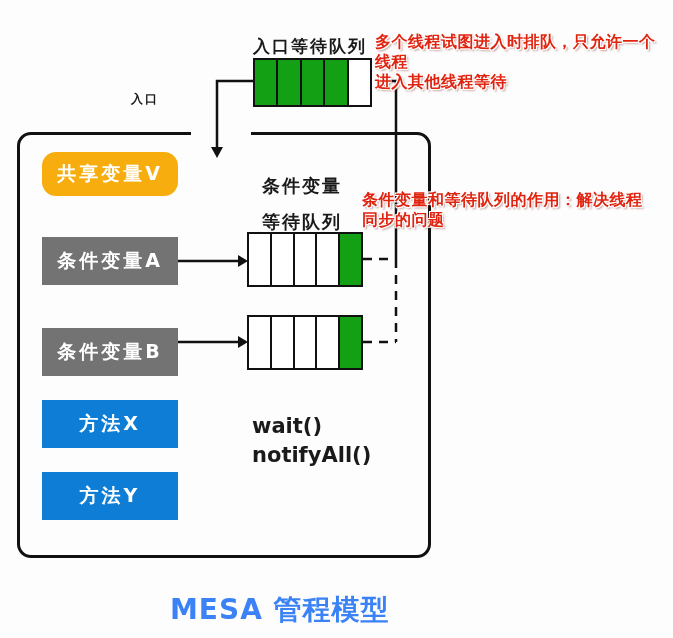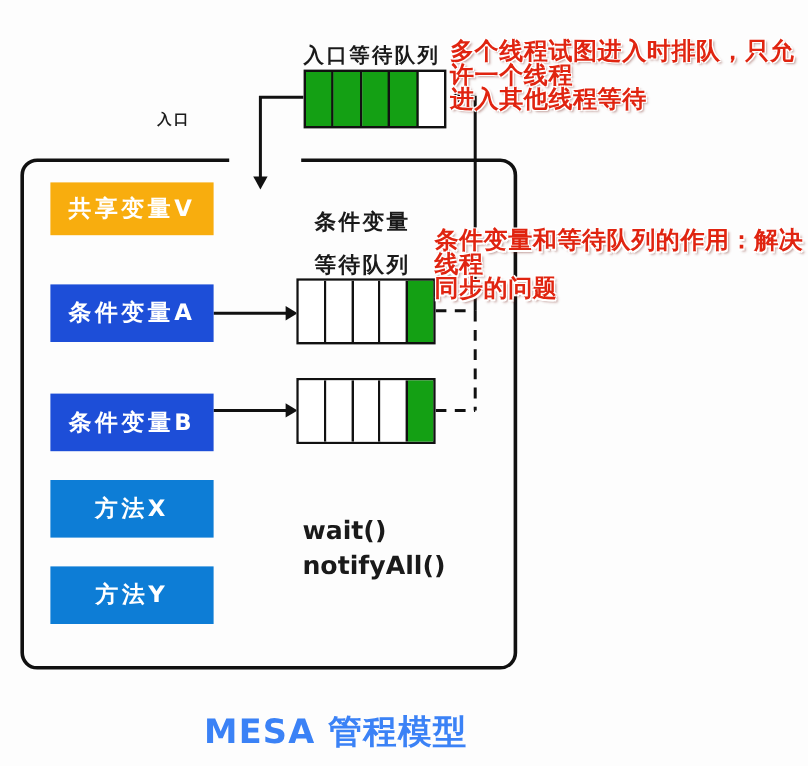--- a/index.html
+++ b/index.html
@@ -7,37 +7,37 @@
     width:673px;height:638px;position:relative;overflow:hidden;
     background:#fdfdfd;
     font-family:"DejaVu Sans","Liberation Sans",sans-serif;
   }
   .abs{position:absolute;}
   
   .hand{color:#1a1a1a;font-weight:600;letter-spacing:2px;}
   .pre{white-space:pre-line;}
   
   .red-note{
-    color:#e02410;font-weight:bold;font-size:20px;line-height:20px;
+    color:#e02410;font-weight:bold;font-size:16px;line-height:20px;
     letter-spacing:0.5px;white-space:pre-line;z-index:30;
     text-shadow:-1px -1px 0 #fff,1px -1px 0 #fff,-1px 1px 0 #fff,1px 1px 0 #fff,2px 2px 2px rgba(120,40,30,.45);
   }
   
   .monitor{
     left:17px;top:132px;width:408px;height:420px;
     border:3px solid #111;border-radius:14px;background:transparent;z-index:1;
   }
   .gap-patch{left:191px;top:128px;width:60px;height:11px;background:#fdfdfd;z-index:2;}
   
   .cbox{
     width:136px;height:48px;display:flex;align-items:center;justify-content:center;
     color:#fff;font-size:19px;font-weight:600;letter-spacing:3px;z-index:10;
   }
   .gold{background:#f8ad0e;height:44px;}
-  .orange{background:#1d4ed8;}
+  .orange{background:#737373;}
   .blue{background:#0d7dd6;text-align:center;}
   
   .queue{
     display:flex;border:2px solid #111;background:#fff;box-sizing:border-box;z-index:10;
   }
   .queue .cell{flex:1;border-right:2px solid #111;}
   .queue .cell:last-child{border-right:none;}
   .cell.filled{background:#14a014;}
   .cell.empty{background:#ffffff;}
   .entry-queue{left:253px;top:58px;width:119px;height:49px;}
@@ -90,21 +90,21 @@
     <div class="cell filled"></div>
     <div class="cell filled"></div>
     <div class="cell empty"></div>
   </div>
 
 <div class="abs red-note" style="left:375px;top:32px;width:294px;">多个线程试图进入时排队，只允许一个线程
 进入其他线程等待</div>
 
 <div class="abs hand" style="left:131px;top:91px;font-size:12px;z-index:10;">入口</div>
 
-<div class="abs cbox gold" style="left:42px;top:152px;">
+<div class="abs cbox gold" style="left:42px;top:152px;border-radius:14px;">
   <span>共享变量V</span>
 </div>
 
 <div class="abs hand pre" style="left:262px;top:168px;font-size:18px;line-height:36px;z-index:10;">条件变量
 等待队列</div>
 
 <div class="abs red-note" style="left:362px;top:190px;width:308px;">条件变量和等待队列的作用：解决线程
 同步的问题</div>
 
 <div class="abs cbox orange" style="left:42px;top:237px;">
@@ -129,18 +129,18 @@
     <div class="cell filled"></div>
   </div>
 
 <div class="abs cbox blue" style="left:42px;top:400px;">
   <span>方法X</span>
 </div>
 <div class="abs cbox blue" style="left:42px;top:472px;">
   <span>方法Y</span>
 </div>
 
-<div class="abs calls" style="left:252px;top:428px;z-index:10;">
+<div class="abs calls" style="left:252px;top:412px;z-index:10;">
   <div>wait()</div>
   <div>notifyAll()</div>
 </div>
 
 <div class="abs caption" style="left:170px;top:591px;">MESA 管程模型</div>
 
 </body></html>

